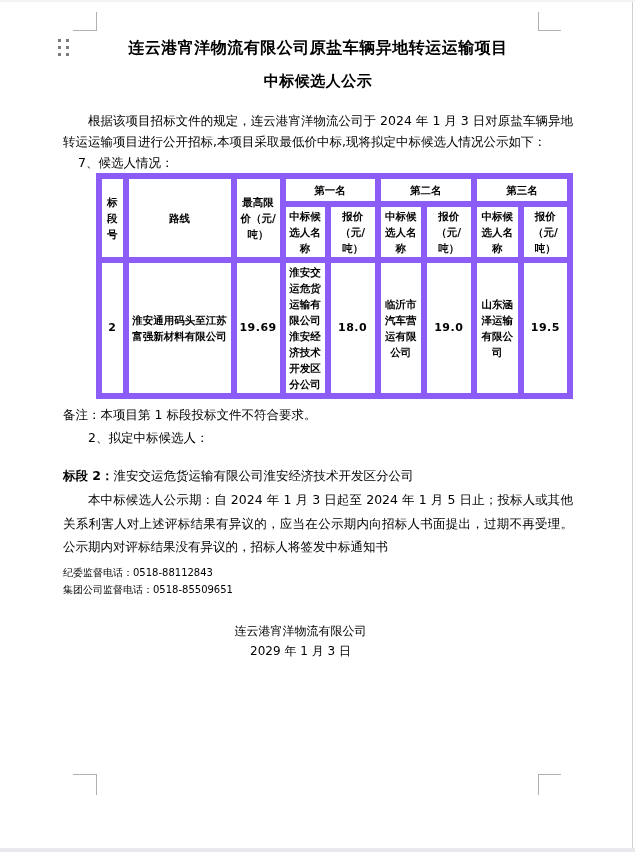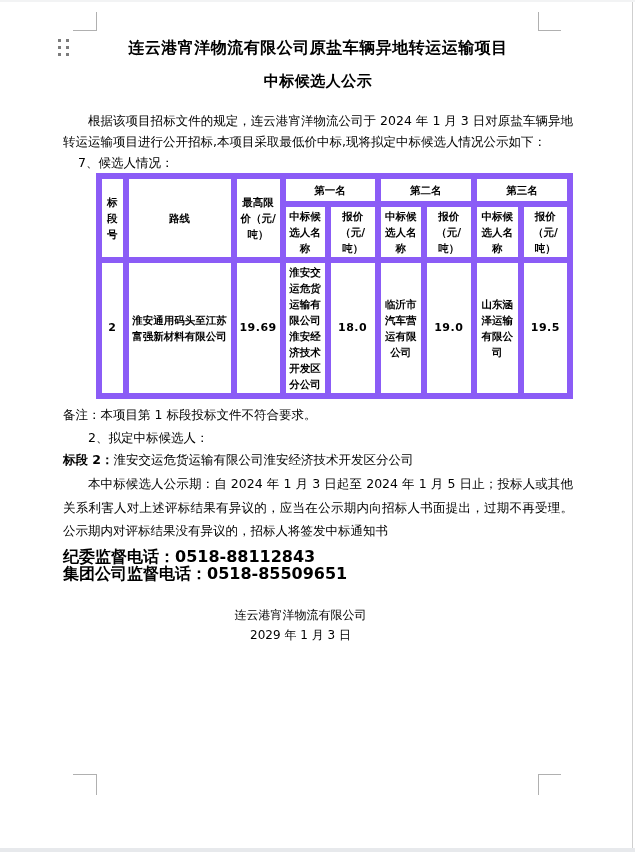--- a/index.html
+++ b/index.html
@@ -71,24 +71,24 @@
     padding: 1px 2px; white-space: pre-line; font-weight: 600;
   }
   table.bid td { font-weight: 700; margin-top: 44px; }
   table.bid tr.hr1 { height: 28px; }
   table.bid tr.hr2 { height: 54px; }
   table.bid tr.body-row { height: 129px; }
   table.bid .num { font-size: 11px; letter-spacing: 0.5px; }
 
   .note { margin-top: 7px; line-height: 18px; }
   .h2-line { margin-top: 3px; margin-left: 25px; }
-  .winner-line { margin-top: 3px; line-height: 18px; }
+  .winner-line { margin-top: 19px; line-height: 18px; }
   .winner-line .lbl { font-weight: bold; }
   .publicity { margin-top: 3px; line-height: 23.5px; text-indent: 2em; text-align: justify; }
-  .phone { margin-top: 5px; font-weight: bold; font-size: 16px; line-height: 17.5px; }
+  .phone { margin-top: 5px; font-weight: normal; font-size: 10px; line-height: 17.5px; }
   .phone + .phone { margin-top: 0; }
   .sig-block { margin-top: 22px; text-align: center; padding-right: 35px; font-size: 12px; line-height: 20px; }
 </style>
 </head>
 <body>
 
 <div class="page">
 
   <div class="crop crop-tl"></div>
   <div class="crop crop-tr"></div>

